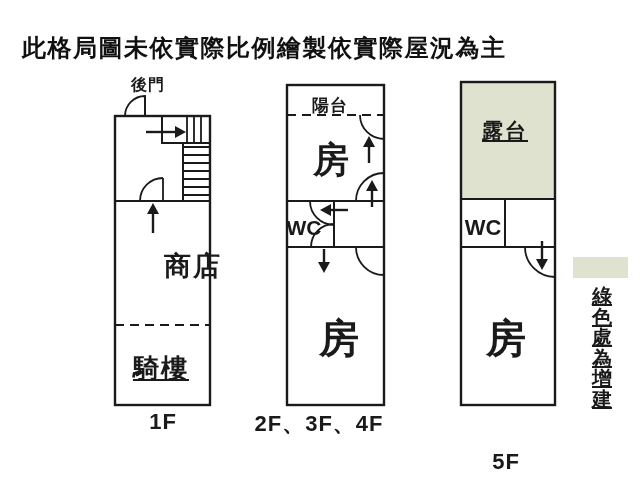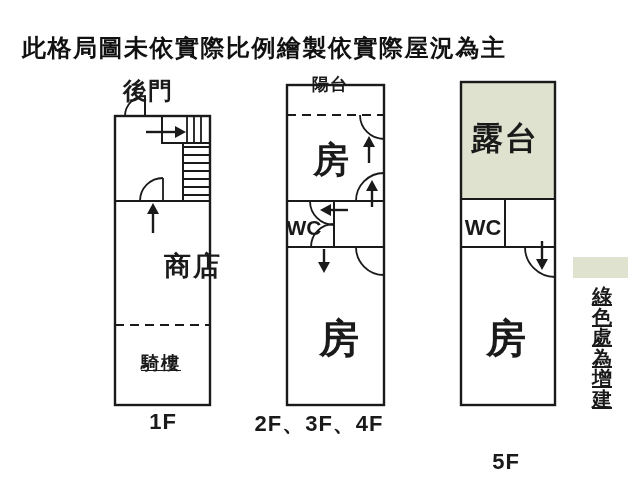--- a/index.html
+++ b/index.html
@@ -13,28 +13,28 @@
     position:absolute;
     font-weight:bold;
     white-space:nowrap;
     color:#1a1a1a;
     transform:translateX(-50%);
   }
   #title{
     position:absolute;left:22px;top:32px;
     font-size:24px;font-weight:bold;letter-spacing:1.5px;color:#111;
   }
-  #backdoor-label{font-size:24px;letter-spacing:1px;}
+  #backdoor-label{font-size:16px;letter-spacing:1px;}
   #shop-label{font-size:27px;letter-spacing:2px;margin-left:32px;}
-  #arcade-label{font-size:18px;letter-spacing:2px;text-decoration:underline;}
+  #arcade-label{font-size:26px;letter-spacing:2px;text-decoration:underline;}
   #balcony-label{font-size:17px;letter-spacing:1px;}
   #room-upper-label,#room-lower-label,#room5-label{font-size:40px;}
   #room-upper-label{font-size:36px;}
   #wc2-label{font-size:21px;}
-  #terrace-label{font-size:32px;letter-spacing:2px;}
+  #terrace-label{font-size:21px;letter-spacing:2px;text-decoration:underline;}
   #wc5-label{font-size:22px;}
   .floor-tag{font-size:22px;letter-spacing:1px;}
   #legend-note{
     position:absolute;left:590px;top:286px;width:22px;
     font-size:20px;line-height:20.5px;font-weight:bold;
     word-break:break-all;text-align:right;color:#1a1a1a;text-decoration:underline;
   }
   svg{position:absolute;left:0;top:0;}
   .wall{fill:none;stroke:#1a1a1a;stroke-width:2.4;}
   .inner{fill:none;stroke:#1a1a1a;stroke-width:2;}
@@ -148,21 +148,21 @@
   <rect x="573" y="257" width="55" height="21" stroke="none" fill="#dee2ce"></rect>
 </svg>
 
 <div id="title">此格局圖未依實際比例繪製依實際屋況為主</div>
 
 <div class="lbl" id="backdoor-label" style="left:148px;top:75px;">後門</div>
 <div class="lbl" id="shop-label" style="left:161px;top:248px;">商店</div>
 <div class="lbl" id="arcade-label" style="left:161px;top:351px;">騎樓</div>
 <div class="lbl floor-tag" style="left:163px;top:409px;">1F</div>
 
-<div class="lbl" id="balcony-label" style="left:330px;top:73px;text-align:center;">陽台</div>
+<div class="lbl" id="balcony-label" style="left:330px;top:94px;text-align:center;">陽台</div>
 <div class="lbl" id="room-upper-label" style="left:331px;top:136px;">房</div>
 <div class="lbl" id="wc2-label" style="left:304px;top:216px;">WC</div>
 <div class="lbl" id="room-lower-label" style="left:339px;top:311px;">房</div>
 <div class="lbl floor-tag" style="left:319px;top:409px;">2F、3F、4F</div>
 
 <div class="lbl" id="terrace-label" style="left:505px;top:117px;">露台</div>
 <div class="lbl" id="wc5-label" style="left:483px;top:215px;">WC</div>
 <div class="lbl" id="room5-label" style="left:506px;top:311px;">房</div>
 <div class="lbl floor-tag" style="left:506px;top:409px;margin-top:40px;">5F</div>
 

